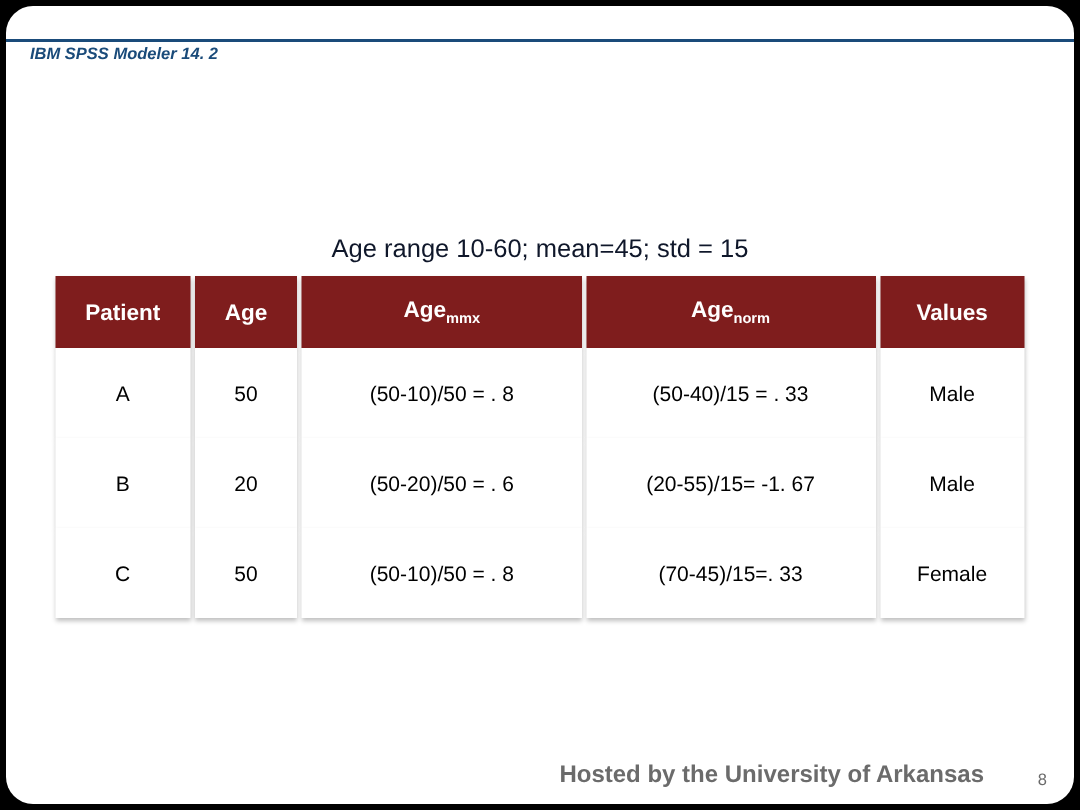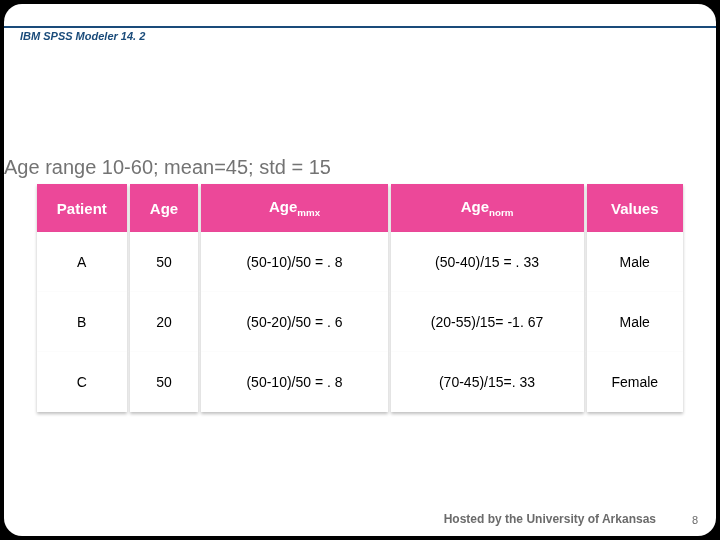--- a/index.html
+++ b/index.html
@@ -46,44 +46,44 @@
     font-size: 34px;
     font-weight: bold;
     color: #c8261b;
     font-family: Verdana, sans-serif;
   }
   .subtitle {
     position: absolute;
     top: 152px;
     left: 0;
     right: 0;
-    text-align: left;
-    font-size: 20px;
-    color: #737373;
+    text-align: center;
+    font-size: 17px;
+    color: #0f172a;
     font-family: Verdana, sans-serif;
   }
   .tablewrap {
     position: absolute;
     top: 180px;
     left: 30px;
     right: 30px;
   }
   table {
     width: 100%;
     border-collapse: separate;
     border-spacing: 3px 0;
     table-layout: fixed;
   }
   col.c-patient { width: 13%; }
   col.c-age { width: 10%; }
   col.c-mmx { width: 27%; }
   col.c-norm { width: 28%; }
   col.c-gender { width: 14%; }
   th {
-    background: #ec4899;
+    background: #7f1d1d;
     color: #fff;
     font-weight: bold;
     font-size: 15px;
     padding: 14px 6px;
     font-family: Verdana, sans-serif;
   }
   td {
     background: #fff;
     color: #000;
     font-size: 14px;
@@ -109,21 +109,21 @@
     bottom: 10px;
     left: 34px;
     font-size: 10px;
     color: #6b6b6b;
     font-family: Verdana, sans-serif;
   }
   .footer-right {
     position: absolute;
     bottom: 10px;
     right: 60px;
-    font-size: 12px;
+    font-size: 16px;
     color: #6b6b6b;
     font-family: Verdana, sans-serif;
     font-weight: bold;
   }
   .pagenum {
     position: absolute;
     bottom: 10px;
     right: 18px;
     font-size: 11px;
     color: #6b6b6b;

